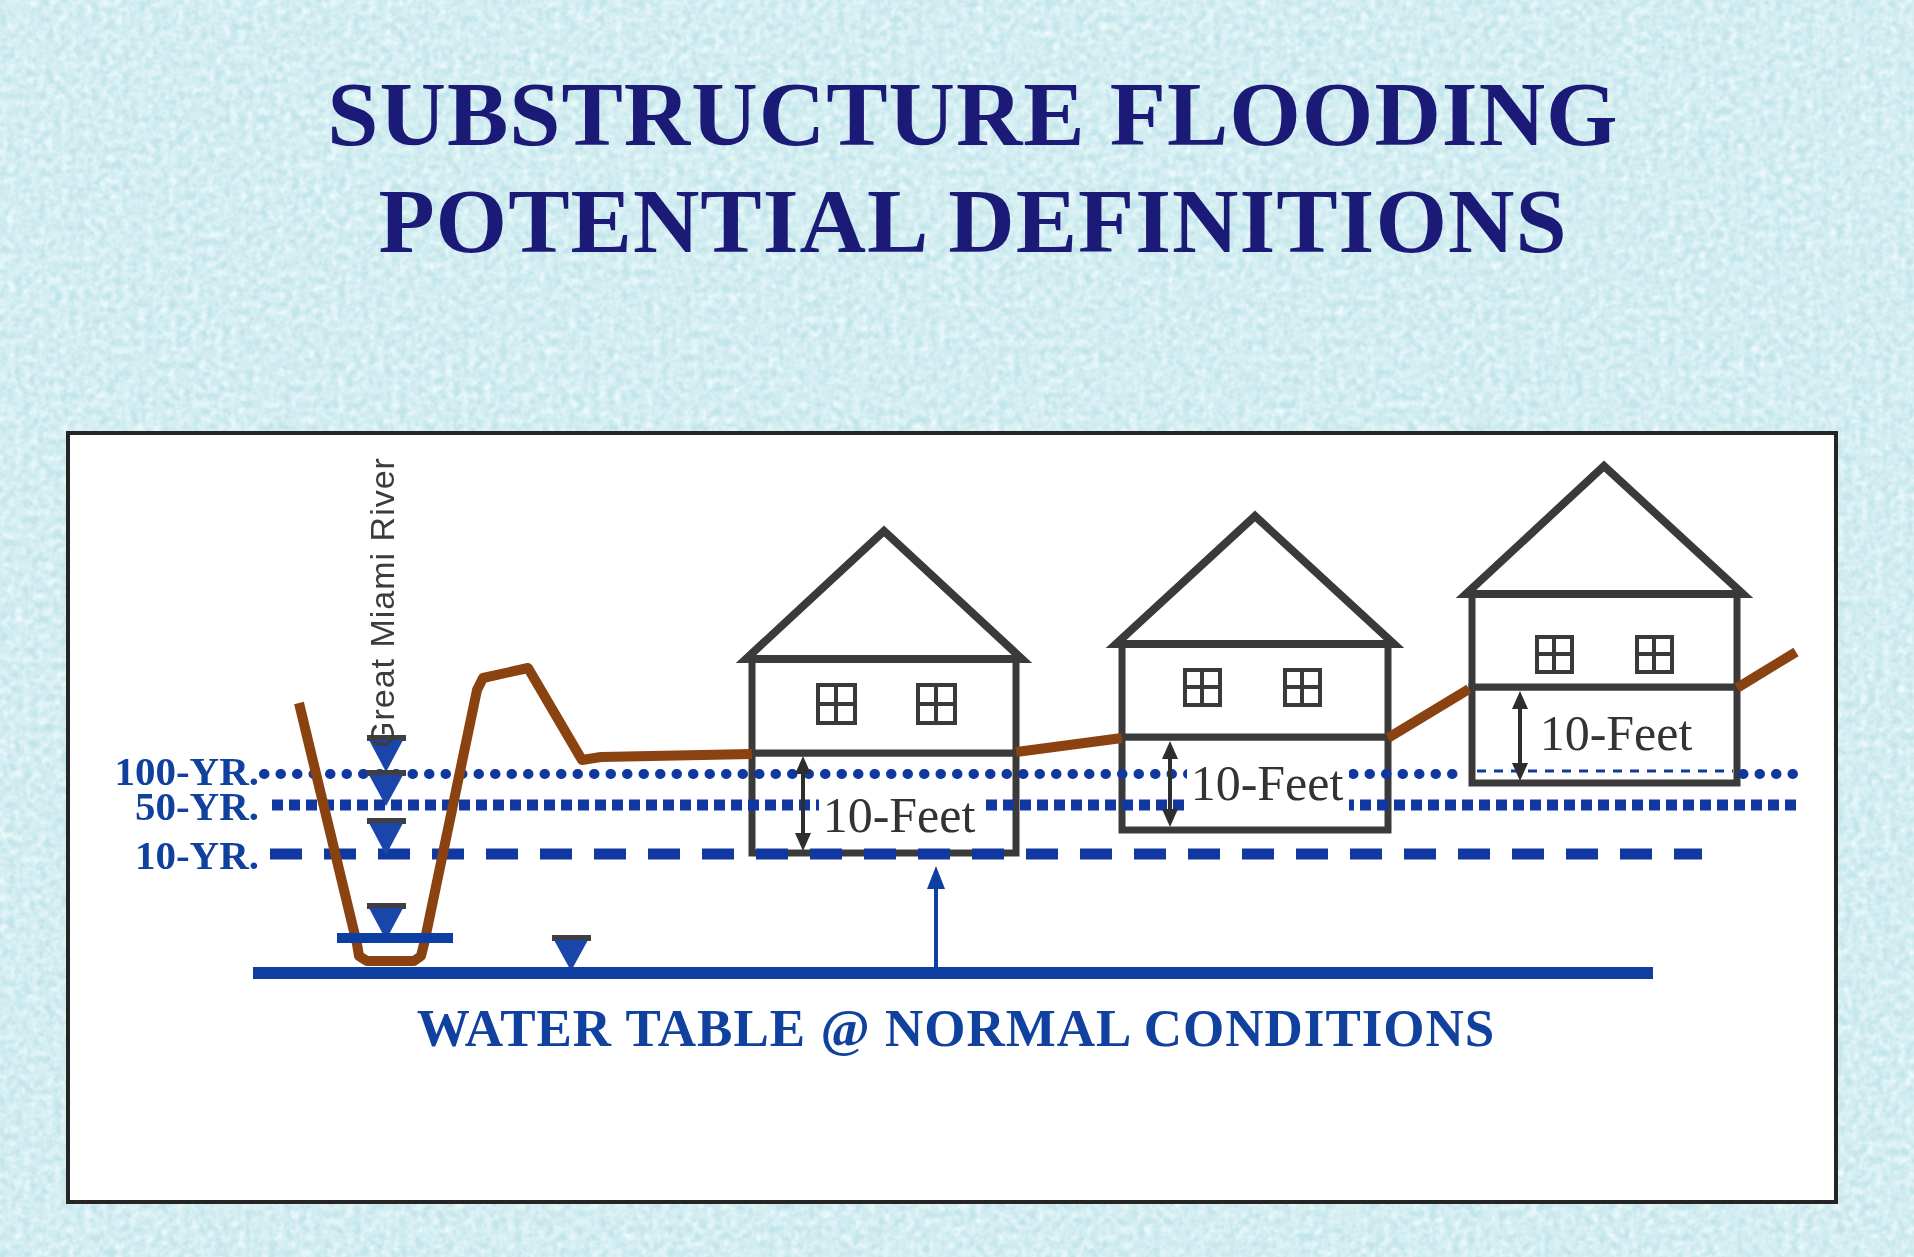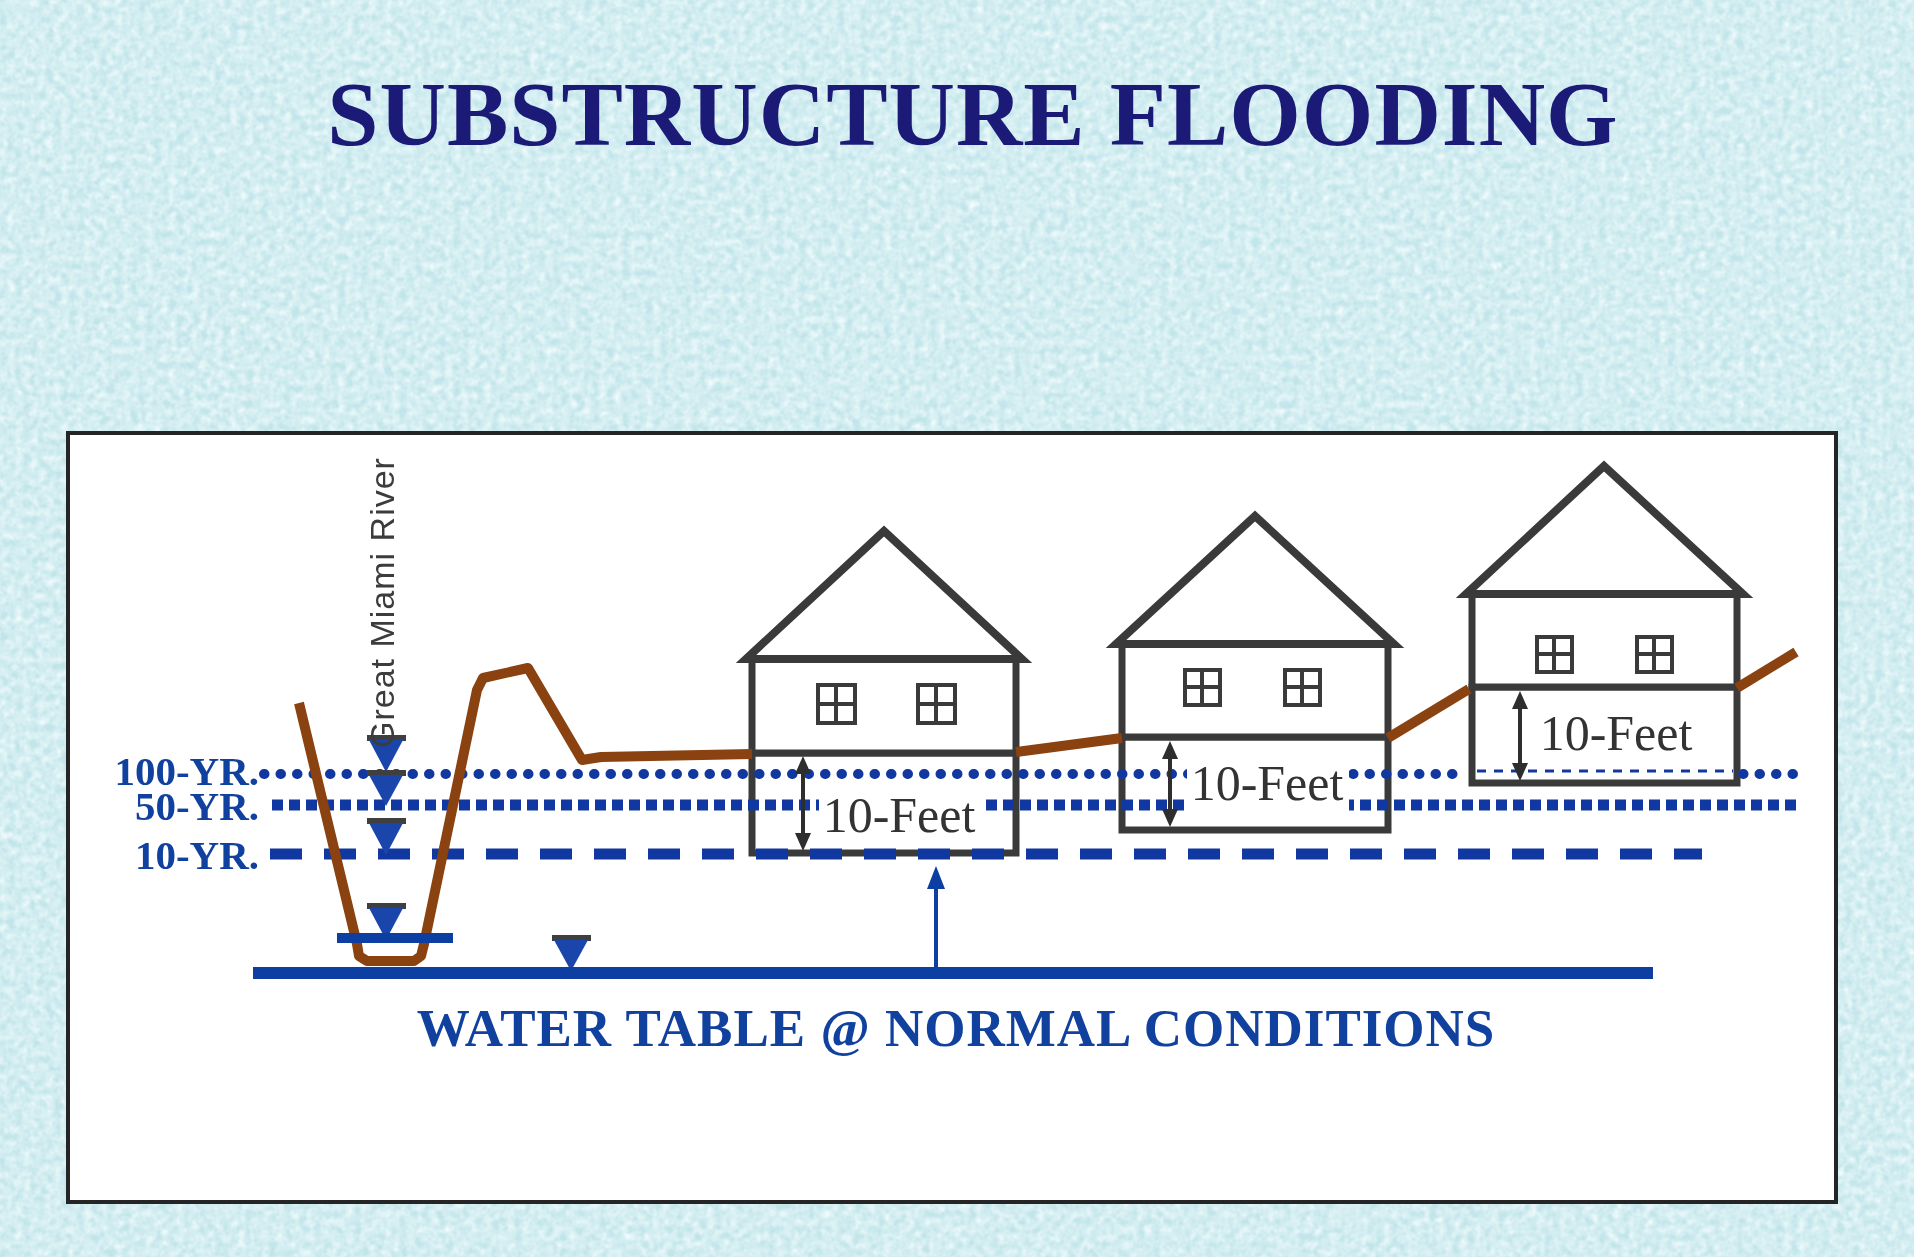--- a/index.html
+++ b/index.html
@@ -51,21 +51,21 @@
       <feTurbulence type="fractalNoise" baseFrequency="0.13" numOctaves="2" seed="29" stitchTiles="stitch"></feTurbulence>
       <feColorMatrix type="matrix" values="0 0 0 0 0.93  0 0 0 0 0.99  0 0 0 0 1.0  0.7 0.7 0.7 0 -0.72"></feColorMatrix>
     </filter>
   </defs>
   <rect x="0" y="0" width="1914" height="1257" fill="#c3e7ec"></rect>
   <rect x="0" y="0" width="1914" height="1257" filter="url(#mot1)"></rect>
   <rect x="0" y="0" width="1914" height="1257" filter="url(#mot2)"></rect>
 </svg>
 
 <h1 class="title"><span>SUBSTRUCTURE FLOODING</span><br>
-</h1>
+<span>POTENTIAL DEFINITIONS</span></h1>
 
 <svg class="diagram-svg" width="1914" height="1257" viewBox="0 0 1914 1257">
 
   <rect x="68" y="433" width="1768" height="769" fill="#ffffff" stroke="#252525" stroke-width="4"></rect>
 
   <g>
     <rect class="house-stroke" x="752" y="753" width="264" height="100"></rect>
     <rect class="house-stroke" x="752" y="658" width="264" height="95"></rect>
     <polygon class="roof-stroke" points="746,659 884,531 1022,659"></polygon>
     <g>

